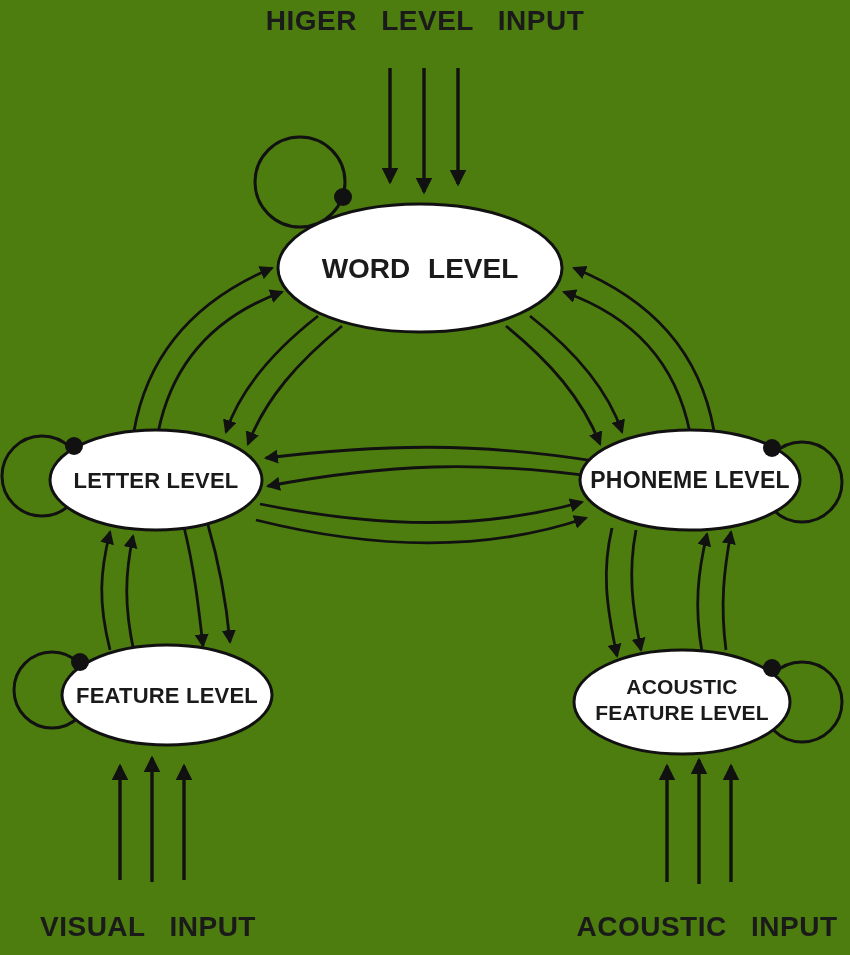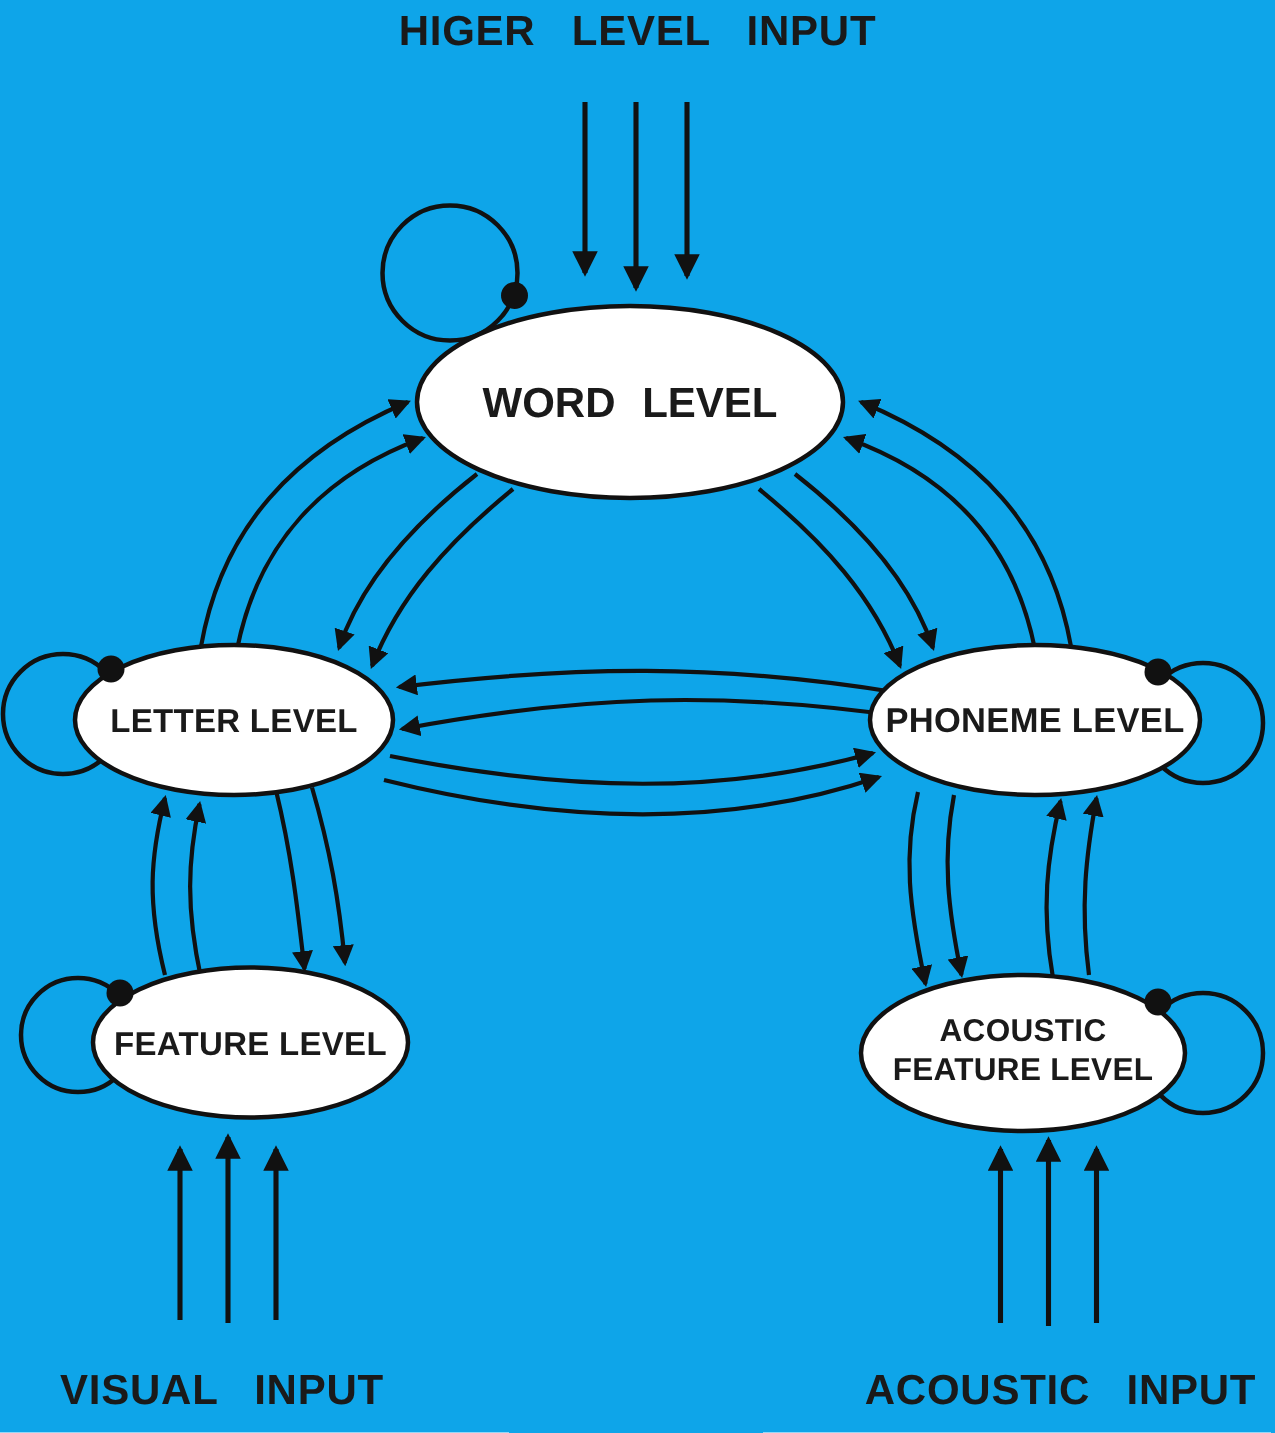--- a/index.html
+++ b/index.html
@@ -4,21 +4,21 @@
 <style>
   html, body {
     margin: 0;
     padding: 0;
     background: #ffffff;
   }
   .stage {
     position: relative;
     width: 850px;
     height: 955px;
-    background: #0ea5e9;
+    background: #4d7c0f;
     overflow: hidden;
   }
   svg {
     display: block;
   }
   svg text {
     font-family: "Liberation Sans", sans-serif;
     font-weight: bold;
     fill: #1a1a1a;
   }

